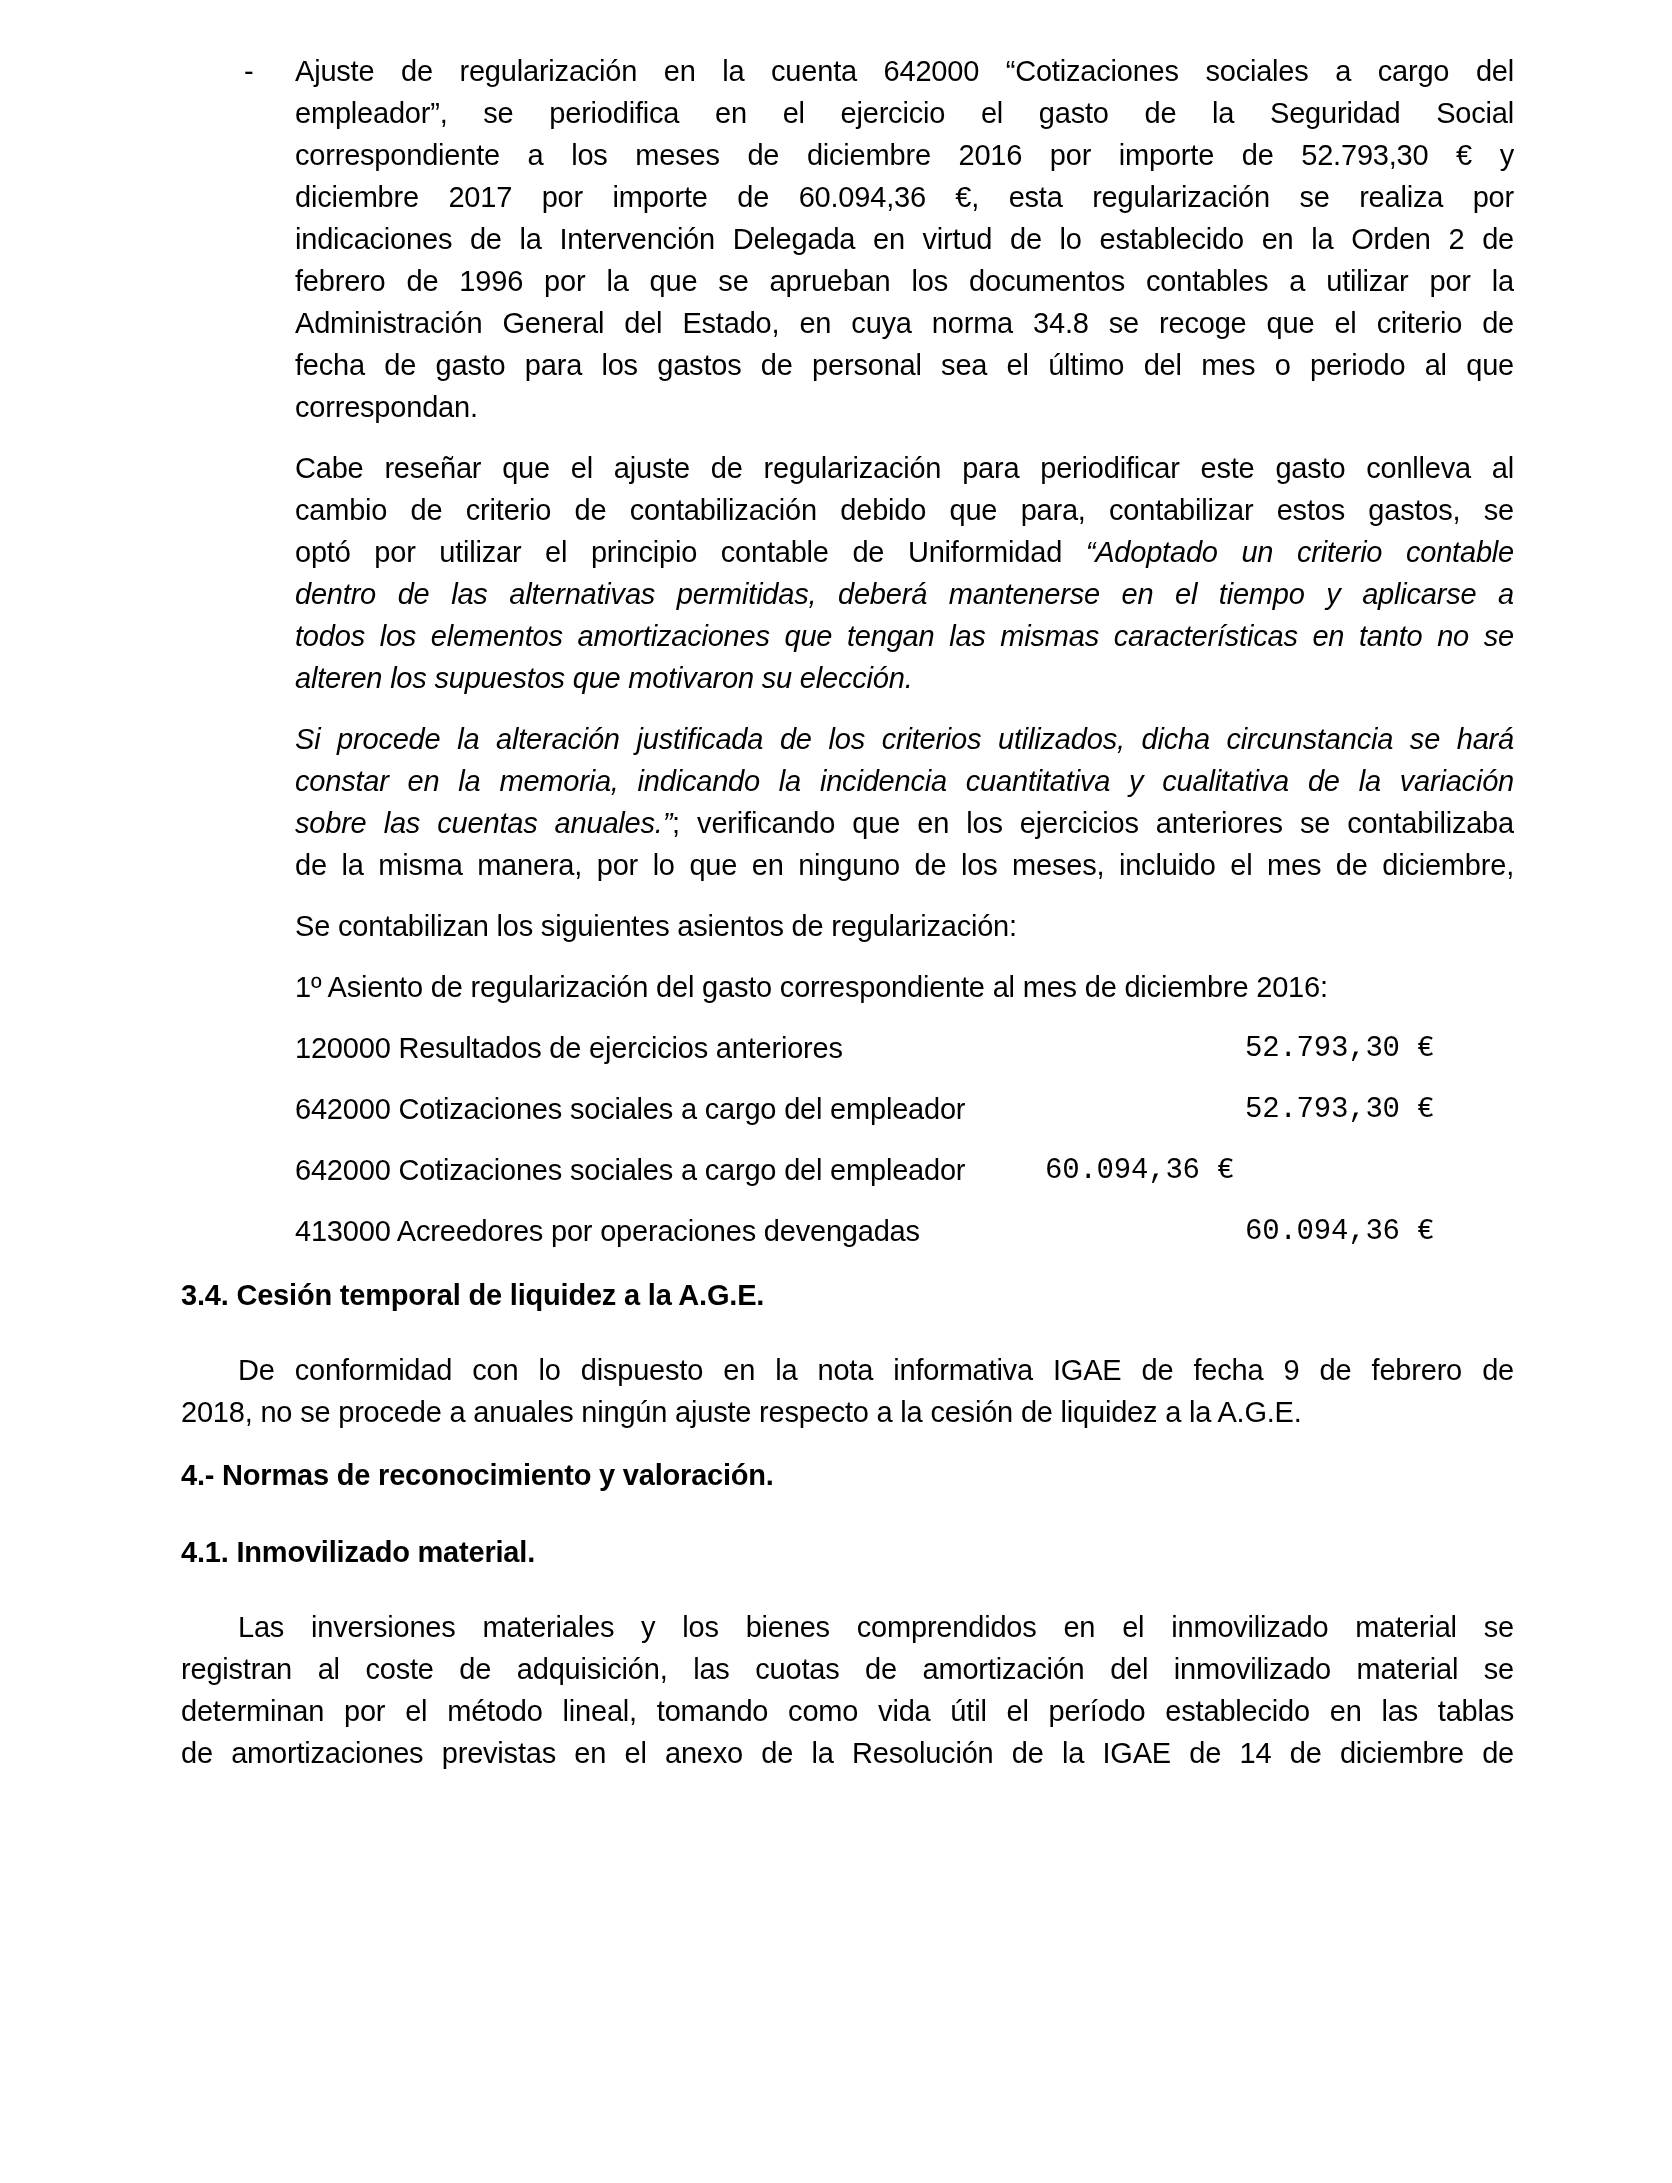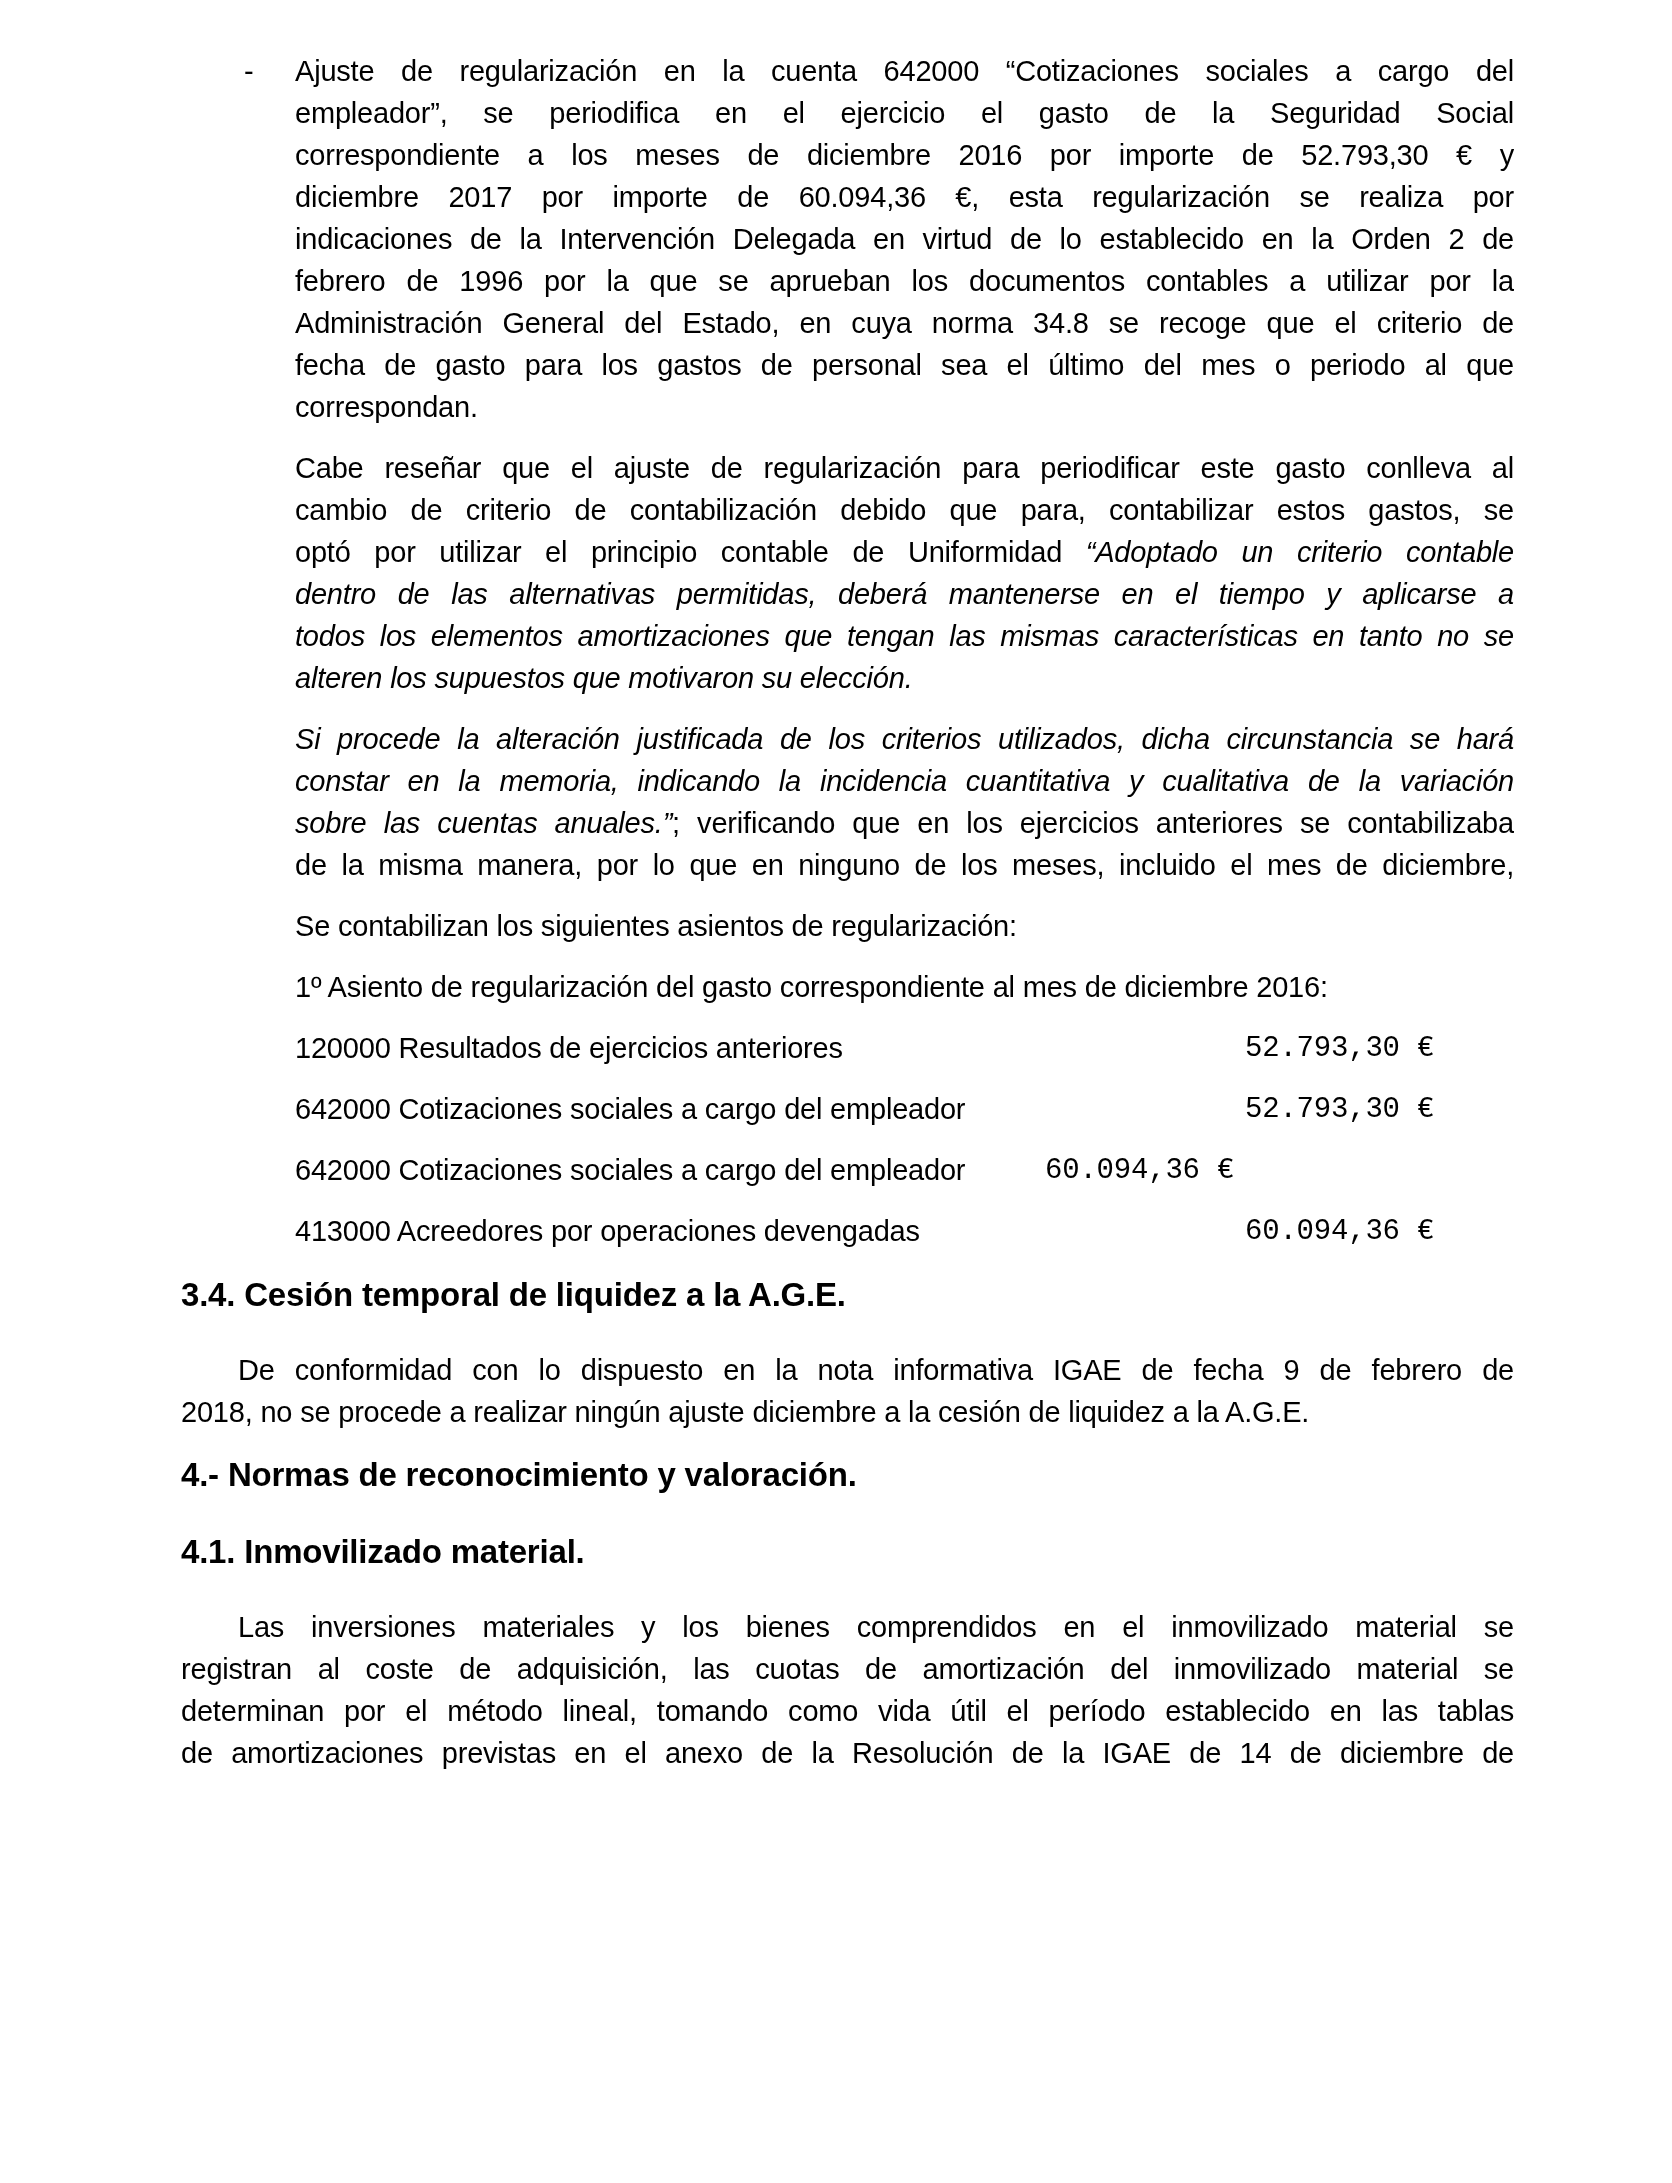--- a/index.html
+++ b/index.html
@@ -41,21 +41,21 @@
     position: relative;
     line-height: 42px;
     height: 42px;
     margin-bottom: 19px;
   }
   .entry .amount { position: absolute; top: 1px; white-space: nowrap; font-family: Liberation Mono, monospace; }
   .entry .amount.pos-right { left: 950px; }
   .entry .amount.pos-mid  { left: 750px; }
   .heading {
     font-weight: bold;
-    font-size: 33px;
+    font-size: 29px;
     line-height: 46px;
     letter-spacing: -0.2px;
     margin: 20.4px 0 31px 0;
   }
   .heading.h-mid { margin-top: 19px; }
   .findent .line:first-child { text-indent: 57px; }
 </style>
 </head>
 <body>
 
@@ -117,21 +117,21 @@
 
     <div class="entry indent">
       <span class="elabel">413000 Acreedores por operaciones devengadas</span>
       <span class="amount pos-right">60.094,36 €</span>
     </div>
 
     <h2 class="heading">3.4. Cesión temporal de liquidez a la A.G.E.</h2>
 
     <div class="para findent">
         <div class="line"><span>De conformidad con lo dispuesto en la nota informativa IGAE de fecha 9 de febrero de</span></div>
-        <div class="line last"><span>2018, no se procede a realizar ningún ajuste diciembre a la cesión de liquidez a la A.G.E.</span></div>
+        <div class="line last"><span>2018, no se procede a anuales ningún ajuste respecto a la cesión de liquidez a la A.G.E.</span></div>
       </div>
 
     <h2 class="heading h-mid">4.- Normas de reconocimiento y valoración.</h2>
 
     <h2 class="heading">4.1. Inmovilizado material.</h2>
 
     <div class="para findent">
         <div class="line"><span>Las inversiones materiales y los bienes comprendidos en el inmovilizado material se</span></div>
         <div class="line"><span>registran al coste de adquisición, las cuotas de amortización del inmovilizado material se</span></div>
         <div class="line"><span>determinan por el método lineal, tomando como vida útil el período establecido en las tablas</span></div>

